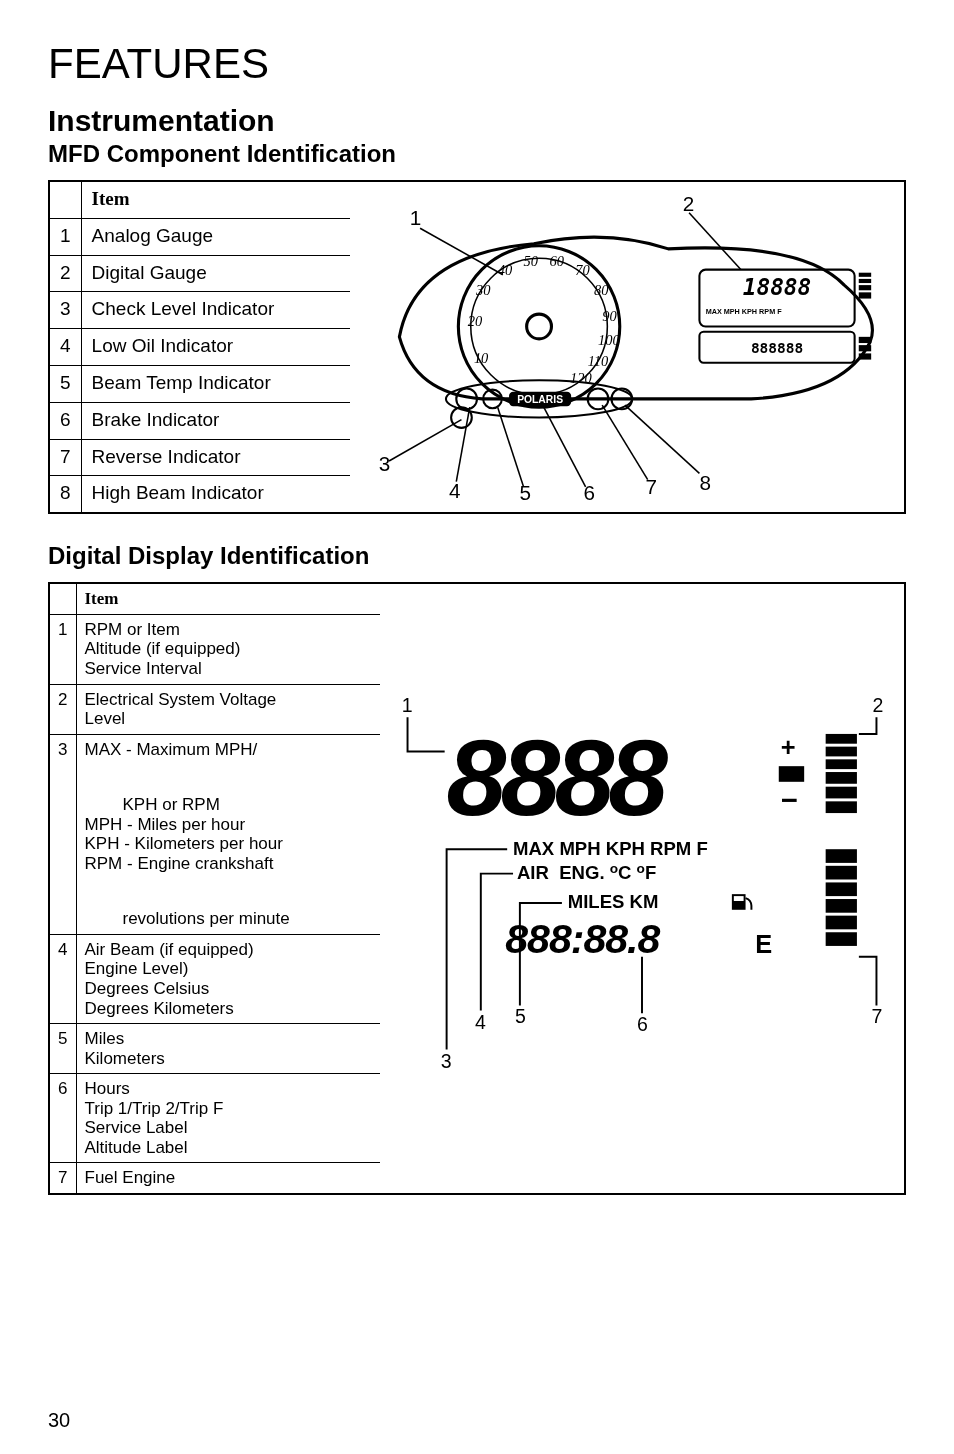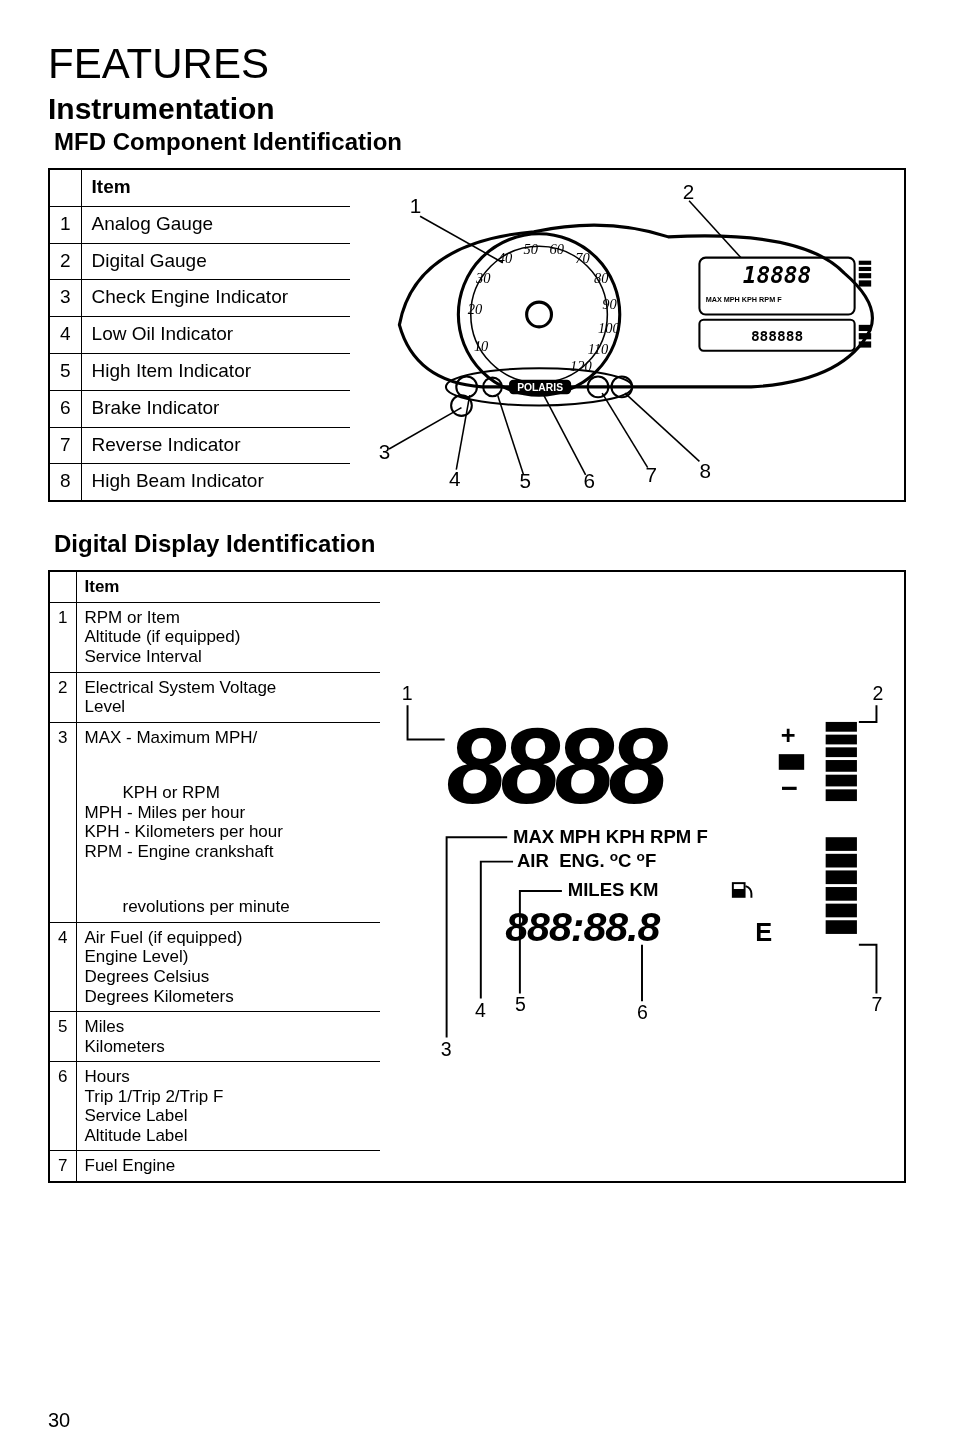--- a/index.html
+++ b/index.html
@@ -13,26 +13,26 @@
   }
   h1.features {
     font-size: 42px;
     font-weight: normal;
     margin: 0 0 0 0;
     letter-spacing: 0;
   }
   h2.subtitle {
     font-size: 30px;
     font-weight: bold;
-    margin: 4px 0 2px 0;
+    margin: 16px 0 2px 0;
   }
   h3.section {
     font-size: 24px;
     font-weight: bold;
-    margin: 0 0 12px 6px;
+    margin: 0 0 12px 0;
   }
   .outer-box {
     border: 2px solid #000;
     display: flex;
     margin-bottom: 28px;
   }
   .outer-box2 {
     border: 2px solid #000;
     display: flex;
     margin-bottom: 28px;
@@ -50,21 +50,21 @@
     vertical-align: top;
   }
   table.legend tr:first-child th,
   table.legend tr:first-child td { border-top: none; }
   table.legend tr:last-child th,
   table.legend tr:last-child td { border-bottom: none; }
   table.legend th:first-child,
   table.legend td:first-child { border-left: none; }
   table.legend th:last-child,
   table.legend td:last-child { border-right: none; }
-  table.legend th { font-weight: bold; }
+  table.legend th { font-weight: bold; font-family: Liberation Serif, serif; }
   table.legend td.num { width: 30px; text-align: center; }
   table.legend2 td, table.legend2 th { font-size: 17px; line-height: 1.15; padding: 5px 8px; }
   table.legend2 td.num { width:26px; }
   .indent { padding-left: 38px; display:block;margin-top:36px; }
   .diagram-cell {
     flex: 1;
     position: relative;
     padding: 8px;
   }
   .page-num {
@@ -93,29 +93,29 @@
     <tr>
           <td class="num">1</td>
           <td>Analog Gauge</td>
         </tr>
     <tr>
           <td class="num">2</td>
           <td>Digital Gauge</td>
         </tr>
     <tr>
           <td class="num">3</td>
-          <td>Check Engine Indicator</td>
+          <td>Check Level Indicator</td>
         </tr>
     <tr>
           <td class="num">4</td>
           <td>Low Oil Indicator</td>
         </tr>
     <tr>
           <td class="num">5</td>
-          <td>High Item Indicator</td>
+          <td>Beam Temp Indicator</td>
         </tr>
     <tr>
           <td class="num">6</td>
           <td>Brake Indicator</td>
         </tr>
     <tr>
           <td class="num">7</td>
           <td>Reverse Indicator</td>
         </tr>
     <tr>
@@ -230,21 +230,21 @@
         <span class="indent">KPH or RPM</span>
         <span>MPH - Miles per hour</span><br>
         <span>KPH - Kilometers per hour</span><br>
         <span>RPM - Engine crankshaft</span><br>
         <span class="indent">revolutions per minute</span>
       </td>
         </tr>
     <tr>
           <td class="num">4</td>
       <td>
-        <span>Air Fuel (if equipped)</span><br>
+        <span>Air Beam (if equipped)</span><br>
         <span>Engine Level)</span><br>
         <span>Degrees Celsius</span><br>
         <span>Degrees Kilometers</span>
       </td>
         </tr>
     <tr>
           <td class="num">5</td>
       <td>
         <span>Miles</span><br>
         <span>Kilometers</span>

